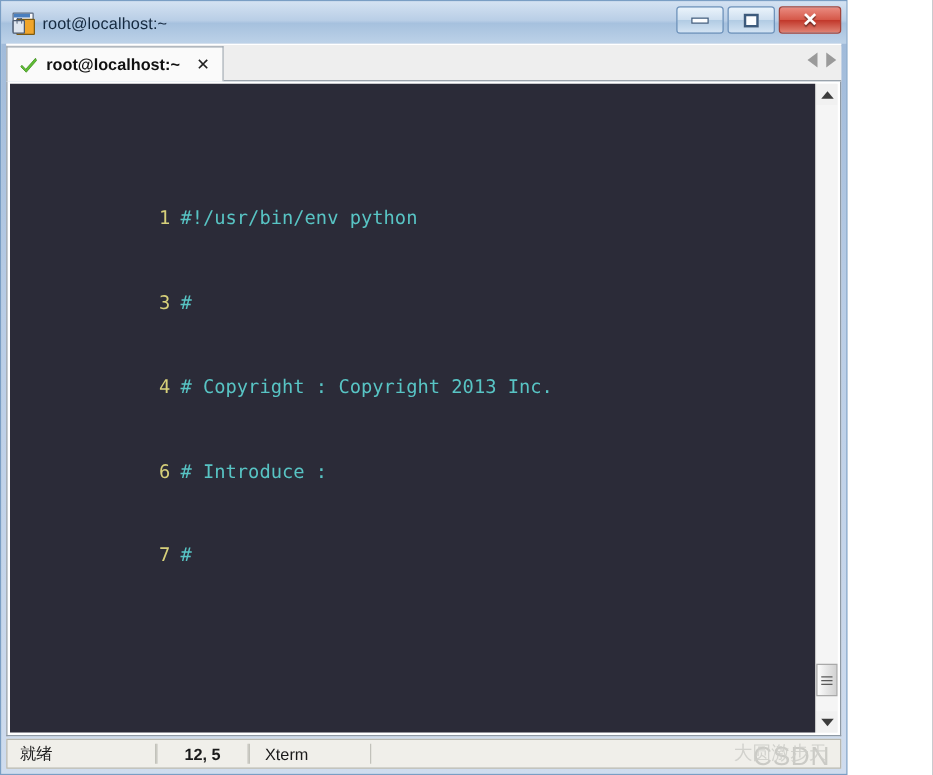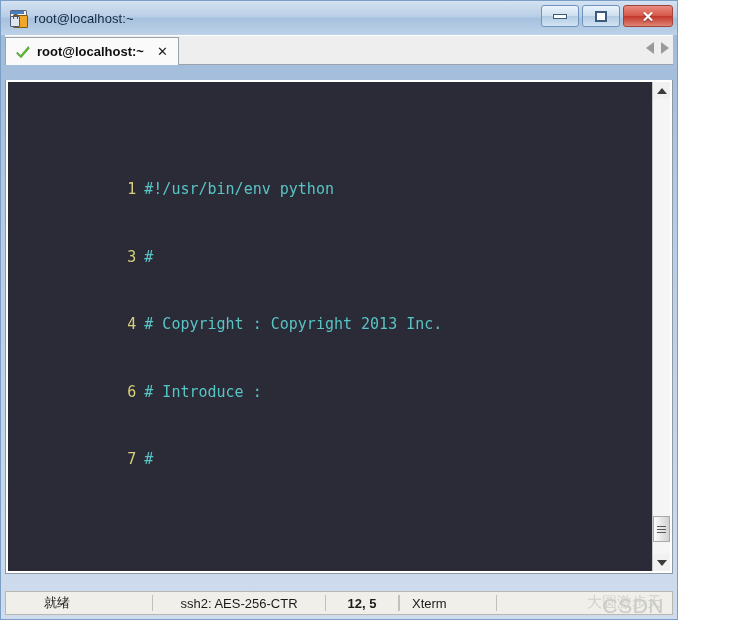--- a/index.html
+++ b/index.html
@@ -187,21 +187,21 @@
     width: 0; height: 0;
     border-top: 6px solid transparent;
     border-bottom: 6px solid transparent;
   }
   .tri-left  { border-right: 8px solid #9a9a9a; }
   .tri-right { border-left: 8px solid #9a9a9a; }
 
   
   .term-wrap {
     flex: 1 1 auto;
-    margin: 15px 4px;
+    margin: 0 4px;
     background: #ffffff;
     border: 1px solid #8e99a4;
     border-top: none;
     box-sizing: border-box;
     display: flex;
     overflow: hidden;
     padding: 2px 2px 2px 2px;
   }
   .terminal {
     flex: 1 1 auto;
@@ -310,21 +310,20 @@
     min-height: 24px;
     margin: 2px 4px 4px 4px;
     background: #f0efea;
     border: 1px solid #b8b8b0;
     box-sizing: border-box;
     display: flex;
     align-items: center;
     font-size: 13px;
     color: #1a1a1a;
     position: relative;
-    padding-left: 28px;
   }
   .sb-cell {
     height: 100%;
     display: flex;
     align-items: center;
     box-sizing: border-box;
     white-space: nowrap;
   }
   .sb-sep {
     width: 1px;
@@ -447,21 +446,20 @@
             </span>
         </div>
       </div>
       <div class="sb-arrow down"></div>
     </div>
   </div>
 
   <div class="statusbar">
     <div class="sb-cell cell-ready">就绪</div>
     <div class="sb-sep"></div>
-    <div class="sb-cell cell-cipher">ssh2: AES-256-CTR</div>
     <div class="sb-sep"></div>
     <div class="sb-cell cell-pos">12,  5</div>
     <div class="sb-sep"></div>
     <div class="sb-sep"></div>
     <div class="sb-cell cell-term">Xterm</div>
     <div class="sb-sep"></div>
     <div class="sb-cell cell-spacer"></div>
     <span class="watermark">CSDN</span>
     <span class="wm-over">大圆激步天</span>
   </div>

